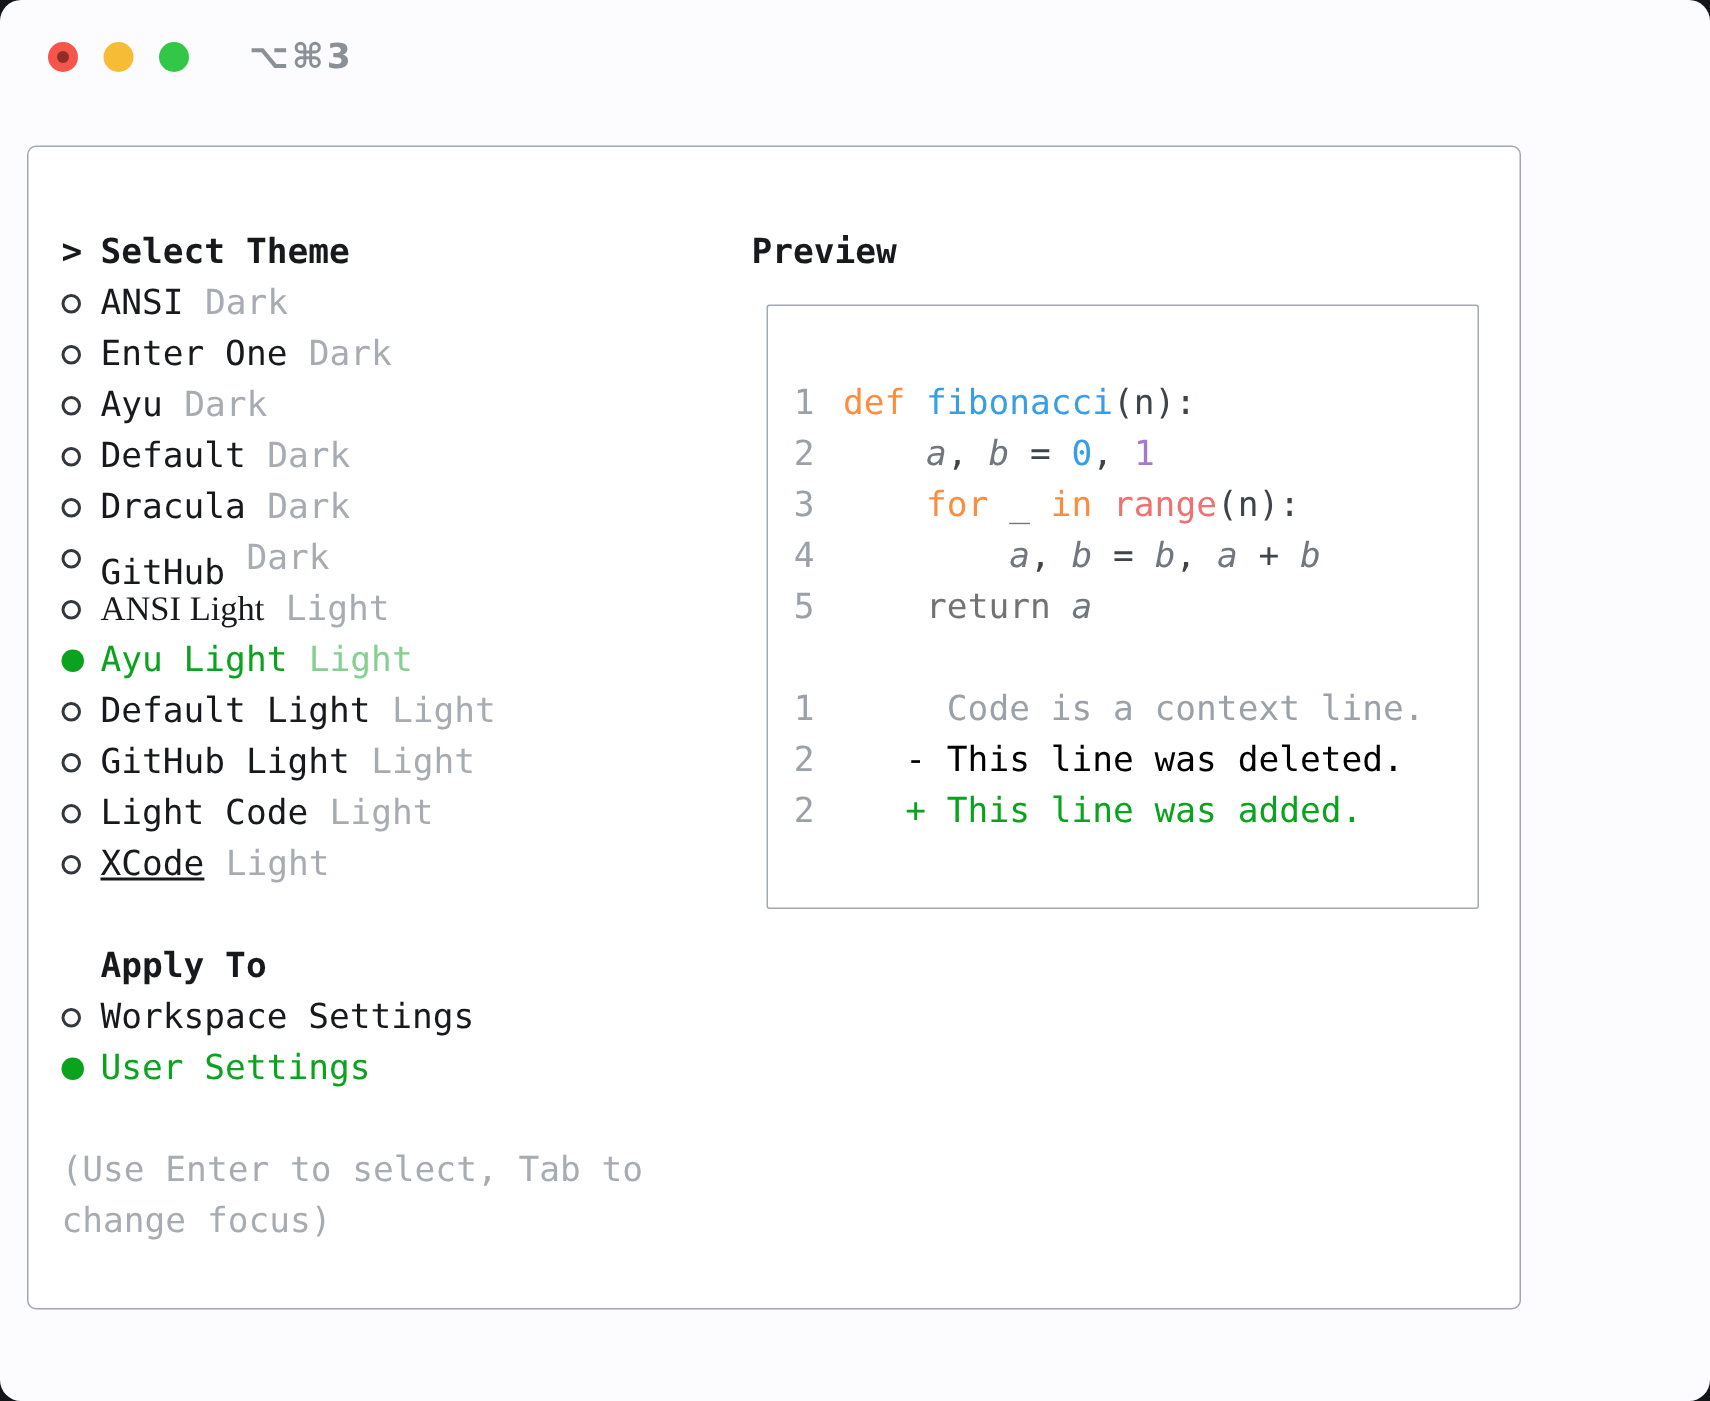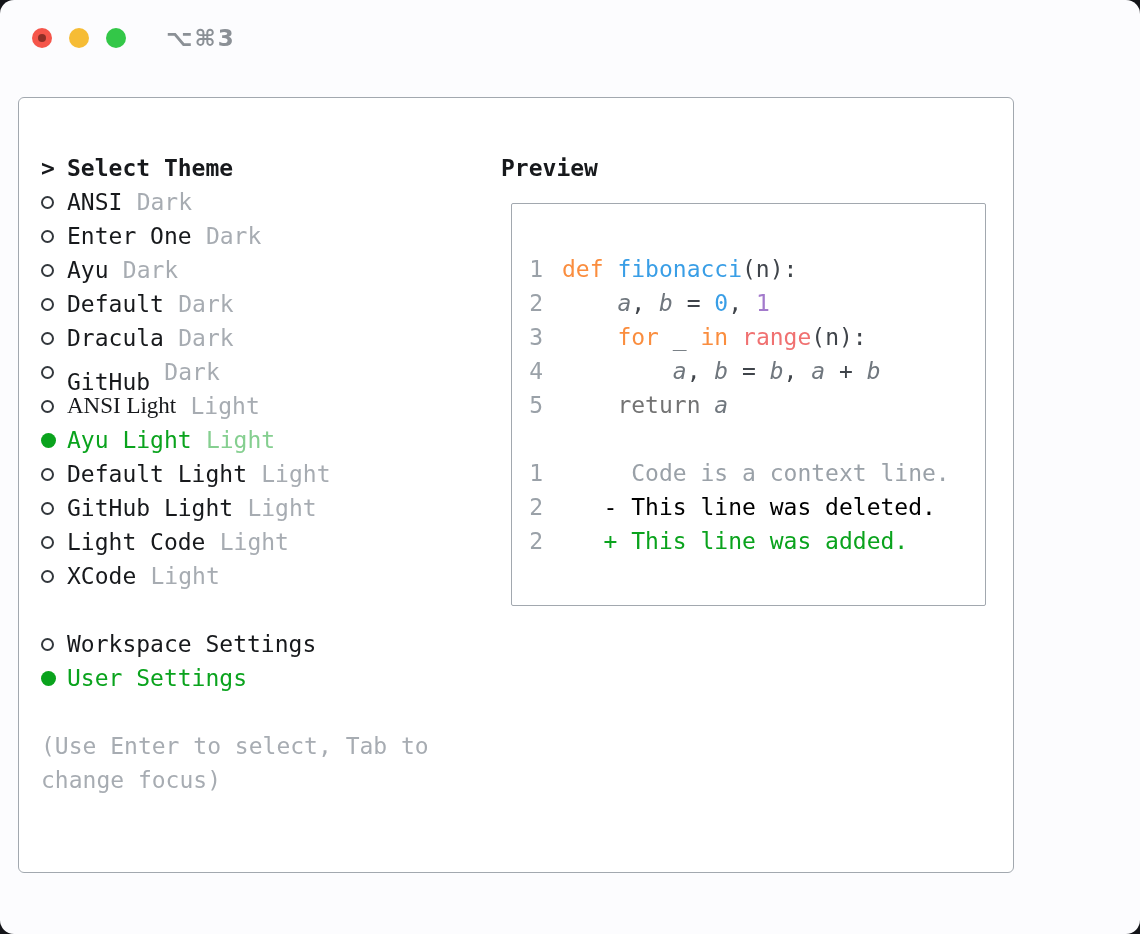--- a/index.html
+++ b/index.html
@@ -102,25 +102,29 @@
         <div class="row" data-name="theme-option"><span class="bullet" data-name="radio-icon"><span class="dot"></span></span><span class="tname" data-name="theme-name" style="color: rgb(23, 25, 28);">Enter One</span><span class="tvariant" data-name="theme-variant" style="color: rgb(167, 172, 178);">Dark</span></div>
         <div class="row" data-name="theme-option"><span class="bullet" data-name="radio-icon"><span class="dot"></span></span><span class="tname" data-name="theme-name" style="color: rgb(23, 25, 28);">Ayu</span><span class="tvariant" data-name="theme-variant" style="color: rgb(167, 172, 178);">Dark</span></div>
         <div class="row" data-name="theme-option"><span class="bullet" data-name="radio-icon"><span class="dot"></span></span><span class="tname" data-name="theme-name" style="color: rgb(23, 25, 28);">Default</span><span class="tvariant" data-name="theme-variant" style="color: rgb(167, 172, 178);">Dark</span></div>
         <div class="row" data-name="theme-option"><span class="bullet" data-name="radio-icon"><span class="dot"></span></span><span class="tname" data-name="theme-name" style="color: rgb(23, 25, 28);">Dracula</span><span class="tvariant" data-name="theme-variant" style="color: rgb(167, 172, 178);">Dark</span></div>
         <div class="row" data-name="theme-option"><span class="bullet" data-name="radio-icon"><span class="dot"></span></span><span class="tname" data-name="theme-name" style="color: rgb(23, 25, 28); margin-top: 20px;">GitHub</span><span class="tvariant" data-name="theme-variant" style="color: rgb(167, 172, 178);">Dark</span></div>
         <div class="row" data-name="theme-option"><span class="bullet" data-name="radio-icon"><span class="dot"></span></span><span class="tname" data-name="theme-name" style="color: rgb(23, 25, 28); font-family: Liberation Serif, serif;">ANSI Light</span><span class="tvariant" data-name="theme-variant" style="color: rgb(167, 172, 178);">Light</span></div>
         <div class="row" data-name="theme-option"><span class="bullet" data-name="radio-selected-icon"><span class="dot sel" style="background: rgb(10, 163, 29);"></span></span><span class="tname" data-name="theme-name" style="color: rgb(10, 163, 29);">Ayu Light</span><span class="tvariant" data-name="theme-variant" style="color: rgb(133, 207, 144);">Light</span></div>
         <div class="row" data-name="theme-option"><span class="bullet" data-name="radio-icon"><span class="dot"></span></span><span class="tname" data-name="theme-name" style="color: rgb(23, 25, 28);">Default Light</span><span class="tvariant" data-name="theme-variant" style="color: rgb(167, 172, 178);">Light</span></div>
         <div class="row" data-name="theme-option"><span class="bullet" data-name="radio-icon"><span class="dot"></span></span><span class="tname" data-name="theme-name" style="color: rgb(23, 25, 28);">GitHub Light</span><span class="tvariant" data-name="theme-variant" style="color: rgb(167, 172, 178);">Light</span></div>
         <div class="row" data-name="theme-option"><span class="bullet" data-name="radio-icon"><span class="dot"></span></span><span class="tname" data-name="theme-name" style="color: rgb(23, 25, 28);">Light Code</span><span class="tvariant" data-name="theme-variant" style="color: rgb(167, 172, 178);">Light</span></div>
-        <div class="row" data-name="theme-option"><span class="bullet" data-name="radio-icon"><span class="dot"></span></span><span class="tname" data-name="theme-name" style="color: rgb(23, 25, 28);">XCode</span><span class="tvariant" data-name="theme-variant" style="color: rgb(167, 172, 178);">Light</span></div>
+        <div class="row" data-name="theme-option"><span class="bullet" data-name="radio-icon"><span class="dot"></span></span><span class="tname" data-name="theme-name" style="color: rgb(23, 25, 28); text-decoration: underline;">XCode</span><span class="tvariant" data-name="theme-variant" style="color: rgb(167, 172, 178);">Light</span></div>
       </div>
 
     <div class="row spacer" data-name="spacer"></div>
 
+    <div class="row hdr" data-name="apply-to-header">
+      <span class="bullet" data-name="apply-to-indent"></span>
+      <span data-name="apply-to-title">Apply To</span>
+    </div>
 
     <div data-name="apply-options">
         <div class="row" data-name="apply-option"><span class="bullet" data-name="radio-icon"><span class="dot"></span></span><span class="tname" data-name="apply-option-label" style="color: rgb(23, 25, 28);">Workspace Settings</span></div>
         <div class="row" data-name="apply-option"><span class="bullet" data-name="radio-selected-icon"><span class="dot sel" style="background: rgb(10, 163, 29);"></span></span><span class="tname" data-name="apply-option-label" style="color: rgb(10, 163, 29);">User Settings</span></div>
       </div>
 
     <div class="row spacer" data-name="spacer"></div>
 
     <div class="hint" data-name="hint-text">(Use Enter to select, Tab to change focus)</div>
   </div>

